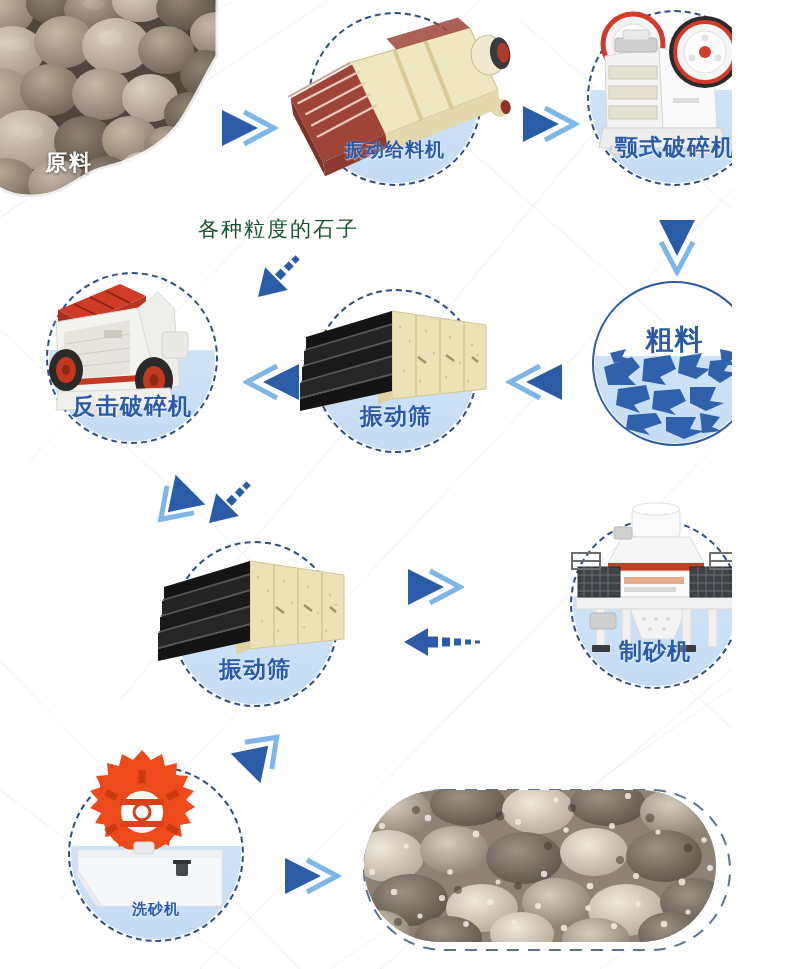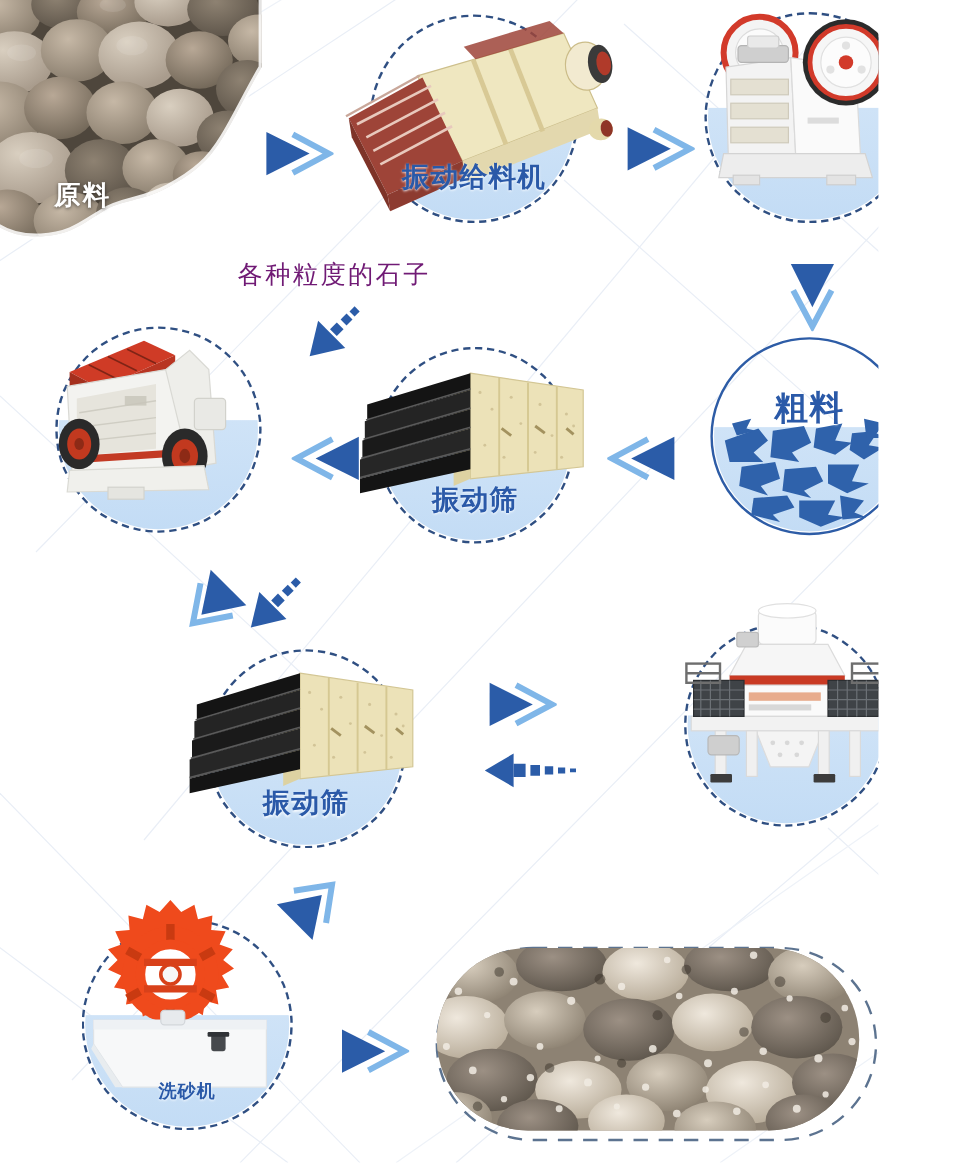--- a/index.html
+++ b/index.html
@@ -66,21 +66,21 @@
     letter-spacing:1px;
     white-space:nowrap;
   }
 
   
   .arrow{position:absolute;z-index:5;}
 
   
   .free-text{
     position:absolute;z-index:6;
-    color:#701a75;font-size:21px;letter-spacing:2px;white-space:nowrap;
+    color:#14532d;font-size:21px;letter-spacing:2px;white-space:nowrap;
   }
 
   
   .product{position:absolute;z-index:4;}
 </style>
 </head>
 <body>
 
 <div id="stage">
 
@@ -296,21 +296,21 @@
         <ellipse cx="210" cy="42" rx="17" ry="20" fill="#f2ead0" stroke="#cbbc88"></ellipse>
         <ellipse cx="222" cy="42" rx="10" ry="16" fill="#3a3a3a"></ellipse>
         <ellipse cx="225" cy="42" rx="6" ry="10" fill="#b03a2a"></ellipse>
 
         <ellipse cx="214" cy="96" rx="10" ry="9" fill="#e4d9ab"></ellipse>
         <ellipse cx="219" cy="96" rx="5" ry="7" fill="#8f3527"></ellipse>
 
         <path d="M112 10 L186 0 L196 12 L120 22 Z" fill="#9e4438" opacity=".85"></path>
       </g>
     </svg>
-    <div class="caption" style="font-size:23px">振动给料机</div>
+    <div class="caption" style="font-size:19px">振动给料机</div>
   </div>
 
   <div class="node dashed" style="left:587px;top:10px;width:176px;height:176px">
     <div class="fill"></div>
     <div class="ring"></div>
     <svg class="art" viewBox="0 0 176 176" style="overflow:visible">
       <g transform="translate(2,0)">
 
         <g transform="translate(44,34)">
           <circle r="30" fill="#f4f4f4" stroke="#d23a2a" stroke-width="5"></circle>
@@ -342,20 +342,21 @@
           </g>
         </g>
 
         <path d="M14 118 L132 118 L138 138 L10 138 Z" fill="#ededed" stroke="#d3d3d3"></path>
         <rect x="22" y="136" width="22" height="8" fill="#e3e3e3" stroke="#cfcfcf"></rect>
         <rect x="100" y="136" width="24" height="8" fill="#e3e3e3" stroke="#cfcfcf"></rect>
 
         <rect x="84" y="88" width="26" height="5" fill="#cfcfcf" opacity=".7"></rect>
       </g>
     </svg>
+    <div class="caption" style="font-size:23px">颚式破碎机</div>
   </div>
 
   <div class="node solid" style="left:592px;top:281px;width:165px;height:165px">
     <div class="fill"></div>
     <div class="ring"></div>
     <svg class="art" viewBox="0 0 165 165">
       <g fill="#2f62ab">
         <path d="M12 86 L40 76 L48 86 L36 96 L44 104 L16 104 Z"></path>
         <path d="M52 78 L78 74 L84 88 L68 96 L74 104 L50 100 Z"></path>
         <path d="M88 76 L110 72 L104 86 L118 88 L104 98 L86 92 Z"></path>
@@ -464,20 +465,21 @@
         </g>
 
         <rect x="128" y="68" width="26" height="26" rx="3" fill="#e9e9e5" stroke="#d2d2cc"></rect>
 
         <path d="M24 128 L136 124 L140 144 L22 146 Z" fill="#f0f0ec" stroke="#dadad4"></path>
         <rect x="56" y="142" width="30" height="10" fill="#e5e5e0" stroke="#d2d2cc"></rect>
 
         <rect x="70" y="66" width="18" height="8" fill="#c7c4b9" opacity=".8"></rect>
       </g>
     </svg>
+    <div class="caption" style="font-size:23px">反击破碎机</div>
   </div>
 
   <div class="node dashed" style="left:570px;top:519px;width:170px;height:170px">
     <div class="fill"></div>
     <div class="ring"></div>
     <svg class="art" viewBox="0 0 170 170" style="overflow:visible">
       <g transform="translate(0,-18)">
 
         <rect x="62" y="8" width="48" height="28" rx="4" fill="#fbfbfb" stroke="#dedede"></rect>
         <ellipse cx="86" cy="8" rx="24" ry="6" fill="#ffffff" stroke="#e0e0e0"></ellipse>
@@ -542,20 +544,21 @@
         <rect x="112" y="108" width="9" height="38" fill="#f0f0f0" stroke="#dadada"></rect>
         <rect x="138" y="108" width="9" height="38" fill="#f0f0f0" stroke="#dadada"></rect>
         <g fill="#3c3c3c">
           <rect x="22" y="144" width="18" height="7" rx="1"></rect>
           <rect x="108" y="144" width="18" height="7" rx="1"></rect>
         </g>
 
         <rect x="20" y="112" width="26" height="16" rx="3" fill="#cfcfcf" stroke="#b8b8b8"></rect>
       </g>
     </svg>
+    <div class="caption" style="font-size:23px">制砂机</div>
   </div>
 
   <div class="node dashed" style="left:172px;top:541px;width:166px;height:166px">
     <div class="fill"></div>
     <div class="ring"></div>
     <svg class="art" viewBox="0 0 166 166" style="overflow:visible">
       <g transform="translate(-14,2)">
         <path d="M92 18 L186 32 L186 96 L92 106 Z" fill="#ece2b8" stroke="#d3c694"></path>
         <path d="M92 18 L92 106 L78 112 L78 24 Z" fill="#ddd2a2"></path>
         <g stroke="#d5c892" stroke-width="1.6">

